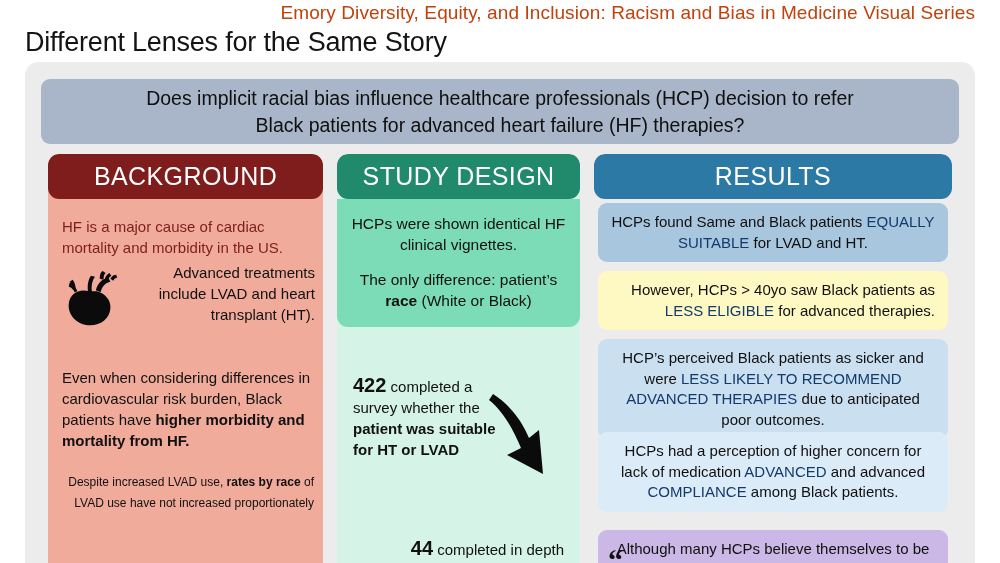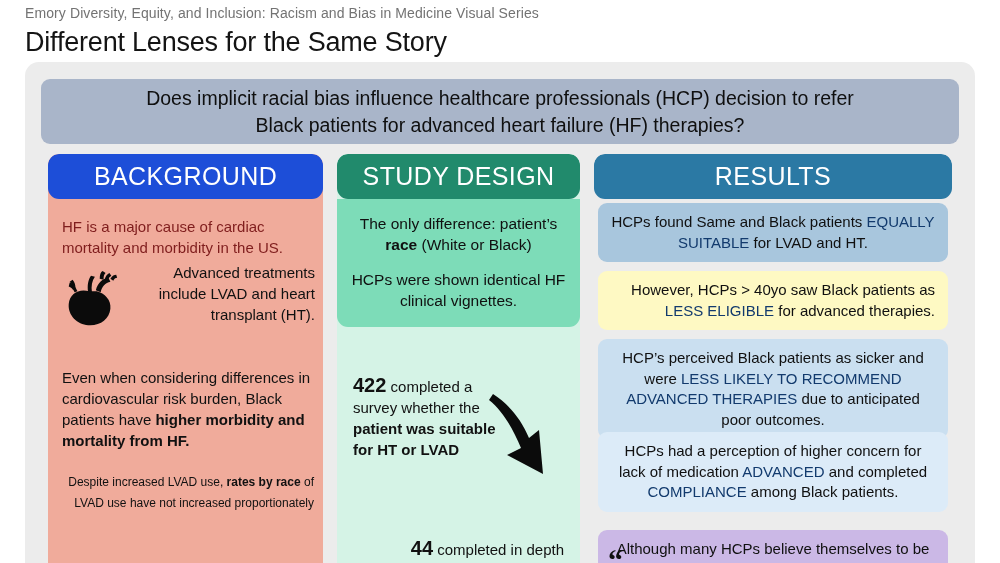--- a/index.html
+++ b/index.html
@@ -9,22 +9,23 @@
     background:#ffffff;
     font-family:"Liberation Sans","DejaVu Sans",sans-serif;
     color:#111111;
     -webkit-font-smoothing:antialiased;
   }
   .page{position:relative;width:1000px;height:563px;}
 
   
   .hdr{position:absolute;left:25px;top:4px;width:950px;}
   .hdr-sup{
-    font-size:14px;line-height:18px;color:#737373;letter-spacing:.1px;
+    font-size:19px;line-height:18px;color:#c2410c;letter-spacing:.1px;
     white-space:nowrap;
+    text-align:right;
   }
   .hdr-title{
     font-size:27px;line-height:34px;color:#141414;letter-spacing:-.2px;
     margin-top:3px;font-weight:400;
   }
 
   
   .poster{
     position:absolute;left:25px;top:62px;width:950px;height:501px;
     background:#ececec;border-radius:14px 14px 0 0;overflow:hidden;
@@ -47,21 +48,21 @@
   .col-bg   {left:7px;  width:275px; background:#f0ab9b;}
   .col-std  {left:296px;width:243px; background:#d5f3e6;}
   .col-res  {left:553px;width:358px; background:#ececec;}
 
   .col-head{
     position:absolute;left:0;top:0;width:100%;height:45px;
     display:flex;align-items:center;justify-content:center;
     border-radius:11px;color:#ffffff;letter-spacing:.4px;
     font-size:25px;
   }
-  .head-bg {background:#1d4ed8;}
+  .head-bg {background:#7f1d1d;}
   .head-std{background:#218a6c;}
   .head-res{background:#2b79a4;}
 
   
   .bg-body{position:absolute;left:0;top:45px;width:100%;}
   .p-bg{font-size:15px;line-height:21px;color:#7f1d1d;}
   .bg-p1{position:absolute;left:14px;top:17px;width:250px;}
   .bg-row{position:absolute;left:12px;top:63px;width:255px;display:flex;align-items:flex-start;gap:8px;}
   .heart-wrap{width:74px;flex:0 0 74px;padding-top:8px;}
   .bg-p2{flex:1;text-align:right;font-size:15px;line-height:21px;}
@@ -153,24 +154,24 @@
             <span>Despite increased LVAD use, </span><b>rates by race</b><span> of LVAD use have not increased proportionately</span>
           </div>
 
         </div>
       </div>
 
       <div class="col col-std">
         <div class="col-head head-std">STUDY DESIGN</div>
 
         <div class="std-inner">
+          <p>HCPs were shown identical HF clinical vignettes.</p>
           <p>
             <span>The only difference: patient’s </span><b>race</b><span> (White or Black)</span>
           </p>
-          <p>HCPs were shown identical HF clinical vignettes.</p>
         </div>
 
         <div class="std-body">
           <div class="std-422">
             <span class="num">422</span><span> completed a survey whether the </span><b>patient was suitable for HT or LVAD</b>
           </div>
 
           <div class="arrow-wrap">
             <svg width="78" height="88" viewBox="0 0 78 88" aria-hidden="true">
               <path fill="#0b0b0b" d="M6 4c14 9 28 24 36 44l10-8 4 44-36-19 14-7C26 39 16 21 2 10z"></path>
@@ -194,21 +195,21 @@
 
           <div class="rcard rc2">
             <span>However, HCPs &gt; 40yo saw Black patients as </span><span class="navy">LESS ELIGIBLE</span><span> for advanced therapies.</span>
           </div>
 
           <div class="rcard rc3">
             <span>HCP’s perceived Black patients as sicker and were </span><span class="navy">LESS LIKELY TO RECOMMEND ADVANCED THERAPIES</span><span> due to anticipated poor outcomes.</span>
           </div>
 
           <div class="rcard rc4">
-            <span>HCPs had a perception of higher concern for lack of medication </span><span class="navy">ADVANCED</span><span> and completed </span><span class="navy">COMPLIANCE</span><span> among Black patients.</span>
+            <span>HCPs had a perception of higher concern for lack of medication </span><span class="navy">ADVANCED</span><span> and advanced </span><span class="navy">COMPLIANCE</span><span> among Black patients.</span>
           </div>
 
           <div class="rcard rc5">
             <span class="quote">“</span>
             <span>Although many HCPs believe themselves to be impartial, studies</span>
           </div>
 
         </div>
       </div>
 

